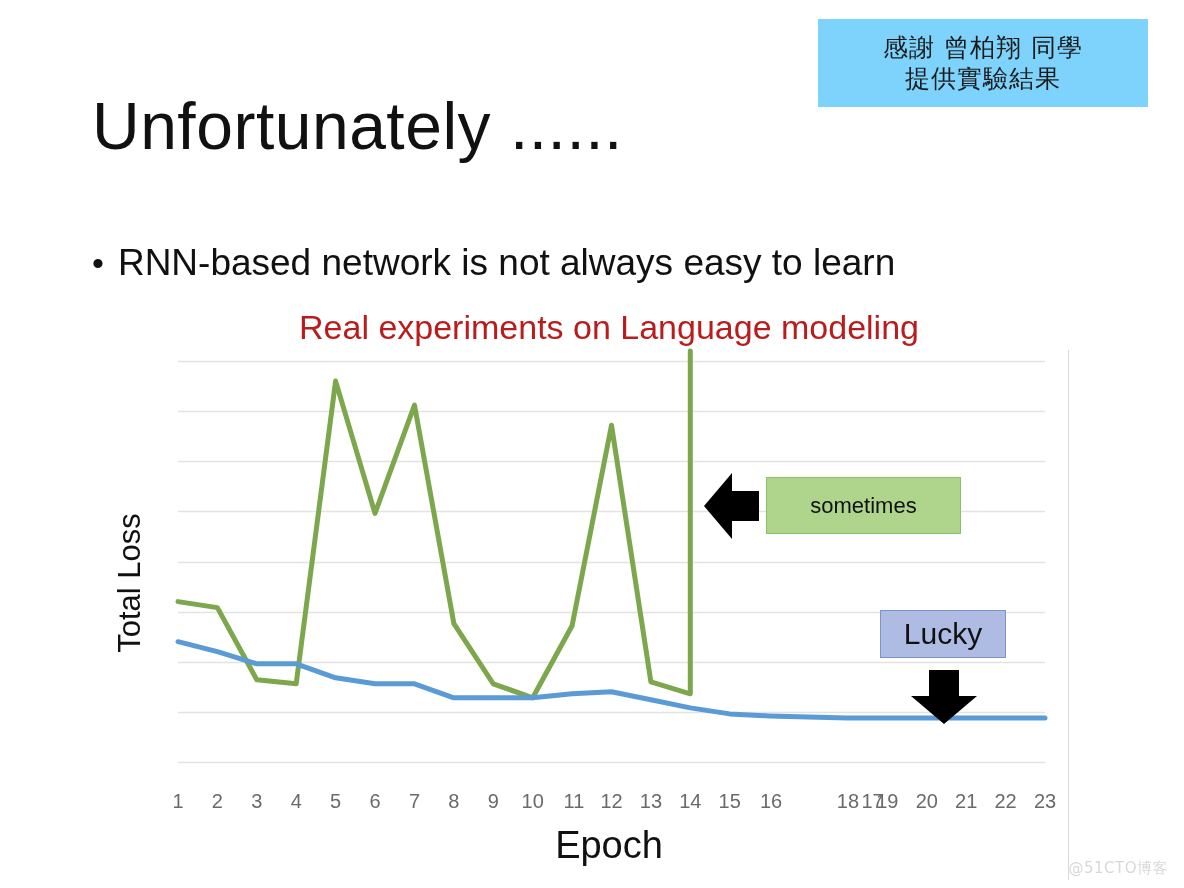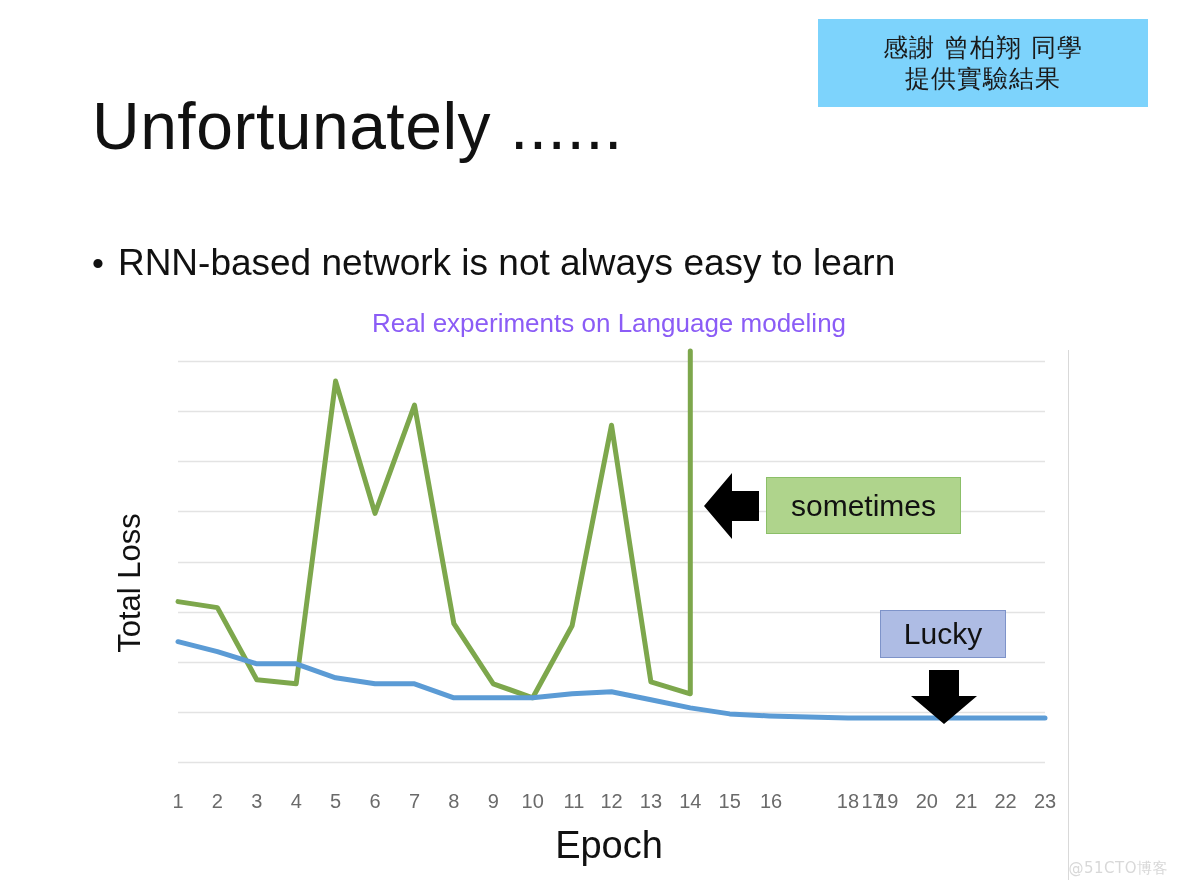--- a/index.html
+++ b/index.html
@@ -85,22 +85,22 @@
     top: 0;
     width: 1184px;
     height: 888px;
   }
   #chart-title {
     position: absolute;
     left: 174px;
     top: 308px;
     width: 870px;
     text-align: center;
-    font-size: 26px;
-    color: #8b5cf6;
+    font-size: 34px;
+    color: #b91c1c;
     white-space: nowrap;
   }
   #y-axis-label {
     position: absolute;
     left: -5px;
     top: 565px;
     width: 270px;
     text-align: center;
     transform: rotate(-90deg);
     transform-origin: center center;
@@ -148,21 +148,21 @@
   }
   #callout-sometimes {
     left: 766px;
     top: 477px;
     width: 195px;
     height: 57px;
     background: #afd48c;
     border: 1px solid #8bbf68;
   }
   #callout-sometimes .ctext {
-    font-size: 30px;
+    font-size: 22px;
     color: #111111;
   }
   #callout-lucky {
     left: 880px;
     top: 610px;
     width: 126px;
     height: 48px;
     background: #aebce4;
     border: 1px solid #7e93c9;
   }

